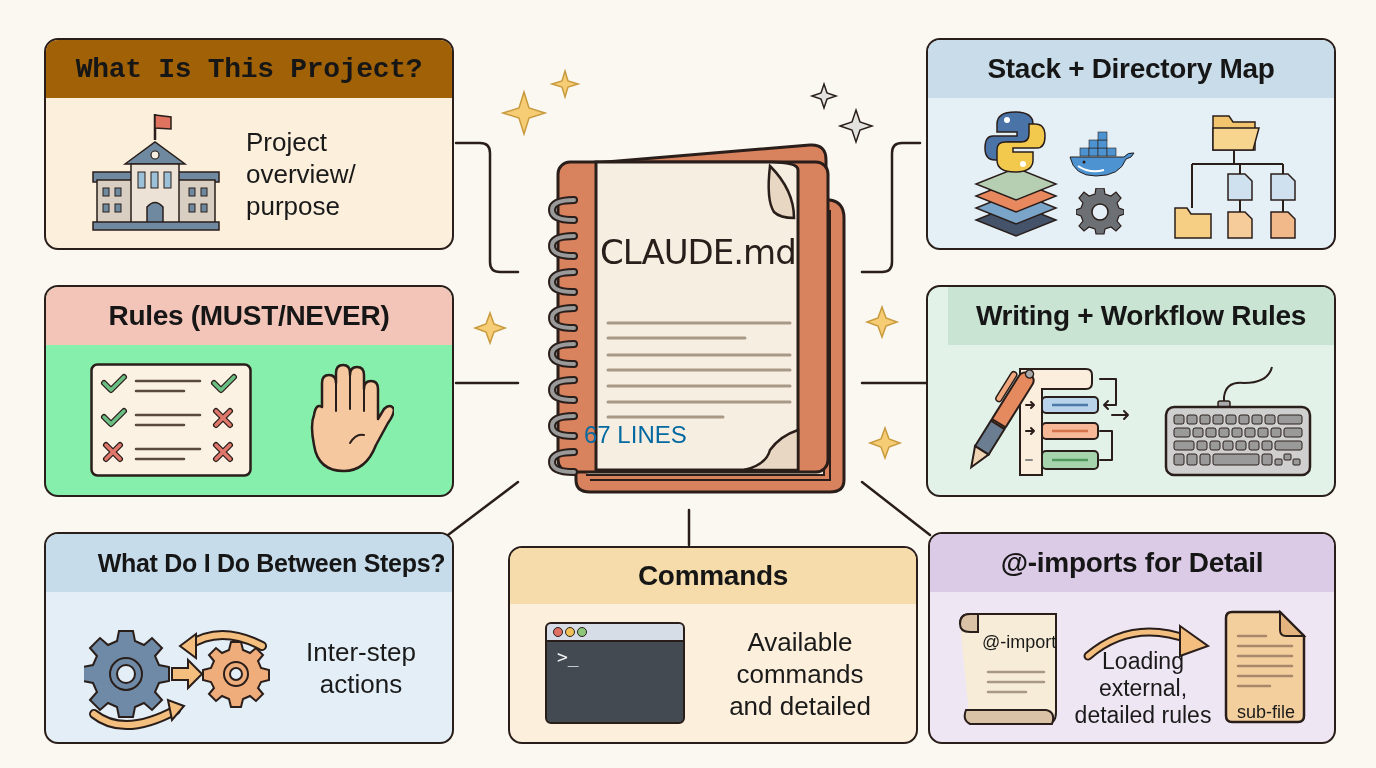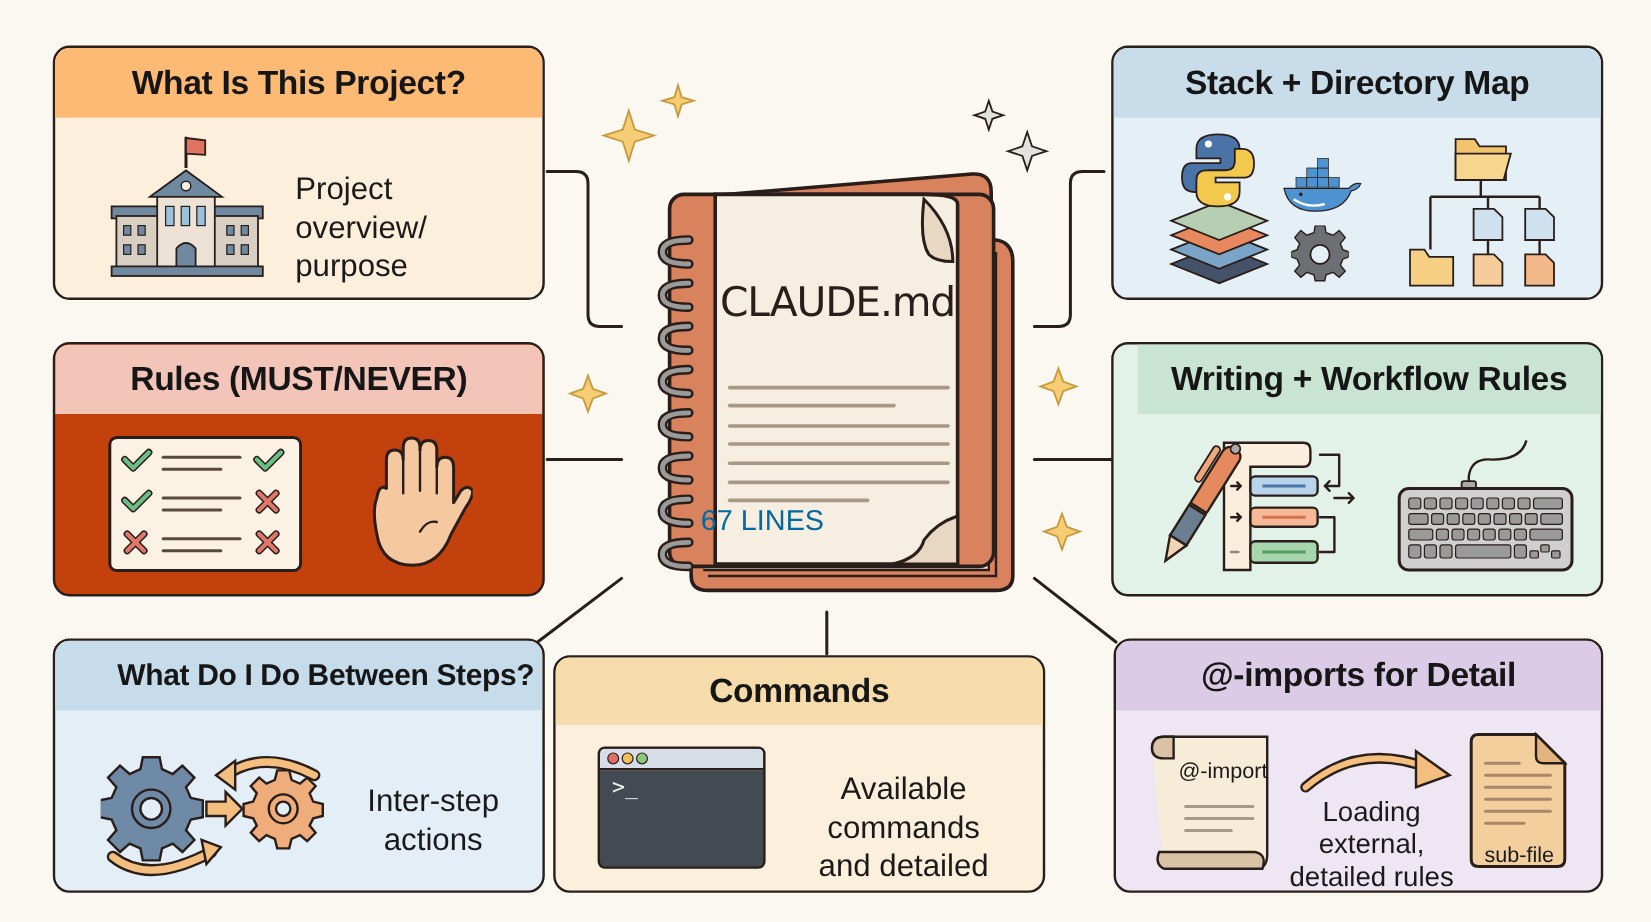--- a/index.html
+++ b/index.html
@@ -1,20 +1,20 @@
 <!DOCTYPE html>
 <html><head>
 <meta charset="utf-8">
 <style>
   html,body{margin:0;padding:0;}
   body{width:1376px;height:768px;background:#fbf7f1;position:relative;overflow:hidden;font-family:"Liberation Sans","DejaVu Sans",sans-serif;color:#161616;}
   .card{position:absolute;border:2.5px solid #2a1e1a;border-radius:14px;overflow:hidden;box-sizing:border-box;}
   .card .hdr{height:58px;display:flex;align-items:center;justify-content:center;font-weight:bold;font-size:28px;letter-spacing:-0.3px;}
   .card .body{position:absolute;left:0;right:0;top:58px;bottom:0;}
-  .txt{position:absolute;font-size:26px;line-height:32px;text-align:center;color:#1a1a1a;margin-top:15px;}
+  .txt{position:absolute;font-size:26px;line-height:32px;text-align:center;color:#1a1a1a;}
   .lines{position:absolute;left:0;top:0;width:1376px;height:768px;pointer-events:none;}
   svg{display:block;}
 </style>
 </head>
 <body>
 
 <svg class="lines" viewBox="0 0 1376 768">
   <g fill="none" stroke="#2a1e1a" stroke-width="2.5" stroke-linecap="round">
     <path d="M456 143 H480 Q490 143 490 153 V262 Q490 272 500 272 H518"></path>
     <path d="M920 143 H902 Q892 143 892 153 V262 Q892 272 882 272 H862"></path>
@@ -99,21 +99,21 @@
     <g transform="translate(0,252)">
       <path d="M44 70 Q22 70 22 80 Q22 90 44 90" stroke="#2a1e1a" stroke-width="8"></path>
       <path d="M44 70 Q22 70 22 80 Q22 90 44 90" stroke="#9a9a9a" stroke-width="4"></path>
     </g>
   </g>
 </svg>
 <div style="position:absolute;left:600px;top:232px;width:200px;font-family:'DejaVu Sans',sans-serif;font-size:34px;color:#2a1e1a;letter-spacing:-1px;">CLAUDE.md</div>
 <div style="position:absolute;left:584px;top:421px;font-size:24px;color:#0369a1;">67 LINES</div>
 
 <div class="card" style="left:44px;top:38px;width:410px;height:212px;background:#fcefdc;">
-  <div class="hdr" style="background:#fdba74;">What Is This Project?</div>
+  <div class="hdr" style="background:#a16207;font-family:Liberation Mono, monospace;">What Is This Project?</div>
   <div class="body">
     <svg style="position:absolute;left:45px;top:14px;" width="130" height="120" viewBox="0 0 130 120">
       <line x1="64" y1="2" x2="64" y2="28" stroke="#2a1e1a" stroke-width="2.5"></line>
       <path d="M64 3 L80 5 L80 17 L64 16Z" fill="#e0735f" stroke="#2a1e1a" stroke-width="1.5"></path>
       <rect x="2" y="60" width="126" height="10" fill="#6f8aa0" stroke="#2a1e1a" stroke-width="1.5"></rect>
       <rect x="6" y="68" width="118" height="44" fill="#d8cfc2" stroke="#2a1e1a" stroke-width="1.5"></rect>
       <path d="M34 52 L64 30 L94 52Z" fill="#6f8aa0" stroke="#2a1e1a" stroke-width="1.5"></path>
       <circle cx="64" cy="43" r="4" fill="#f7eee2" stroke="#2a1e1a" stroke-width="1.2"></circle>
       <rect x="40" y="52" width="48" height="60" fill="#ece3d6" stroke="#2a1e1a" stroke-width="1.5"></rect>
       <rect x="47" y="60" width="7" height="16" fill="#9cc0d8" stroke="#2a1e1a"></rect>
@@ -189,21 +189,21 @@
       </g>
       <path d="M55 62 H72 L79 69 V88 H55Z" fill="#cfe0ee" stroke="#2a1e1a" stroke-width="1.5"></path>
       <path d="M98 62 H115 L122 69 V88 H98Z" fill="#cfe0ee" stroke="#2a1e1a" stroke-width="1.5"></path>
       <path d="M2 96 H14 L18 102 H38 V126 H2Z" fill="#f7cf84" stroke="#2a1e1a" stroke-width="1.5"></path>
       <path d="M55 100 H72 L79 107 V126 H55Z" fill="#f6cd9a" stroke="#2a1e1a" stroke-width="1.5"></path>
       <path d="M98 100 H115 L122 107 V126 H98Z" fill="#f1b88a" stroke="#2a1e1a" stroke-width="1.5"></path>
     </svg>
   </div>
 </div>
 
-<div class="card" style="left:44px;top:285px;width:410px;height:212px;background:#c2410c;">
+<div class="card" style="left:44px;top:285px;width:410px;height:212px;background:#86efac;">
   <div class="hdr" style="background:#f3c4b8;">Rules (MUST/NEVER)</div>
   <div class="body">
     <svg style="position:absolute;left:44px;top:18px;" width="162" height="114" viewBox="0 0 162 114">
       <rect x="1.5" y="1.5" width="159" height="111" rx="6" fill="#fbf2e4" stroke="#2a1e1a" stroke-width="2.5"></rect>
       <g stroke-linecap="round" stroke-linejoin="round" fill="none">
         <path d="M14 20 L21 27 L34 14" stroke="#2a1e1a" stroke-width="6"></path>
           <path d="M14 20 L21 27 L34 14" stroke="#6cbf83" stroke-width="3.5"></path>
         <path d="M124 20 L131 27 L144 14" stroke="#2a1e1a" stroke-width="6"></path>
           <path d="M124 20 L131 27 L144 14" stroke="#6cbf83" stroke-width="3.5"></path>
         <path d="M14 54 L21 61 L34 48" stroke="#2a1e1a" stroke-width="6"></path>
@@ -332,21 +332,21 @@
         <circle cx="0" cy="0" r="6" fill="#e3eef6" stroke="#2a1e1a" stroke-width="2"></circle>
       </g>
     </svg>
     <div class="txt" style="left:240px;top:44px;width:150px;">
       <div>Inter-step</div>
       <div>actions</div>
     </div>
   </div>
 </div>
 
-<div class="card" style="left:461px;top:546px;width:410px;height:198px;background:#fcefdc;">
+<div class="card" style="left:508px;top:546px;width:410px;height:198px;background:#fcefdc;">
   <div class="hdr" style="background:#f6dcaa;height:56px;">Commands</div>
   <div class="body" style="top:56px;">
     <div style="position:absolute;left:35px;top:18px;width:140px;height:102px;border:2.5px solid #2a1e1a;border-radius:6px;background:#434a52;overflow:hidden;box-sizing:border-box;">
       <div style="height:16px;background:#d6dde6;border-bottom:2px solid #2a1e1a;position:relative;">
         <span style="position:absolute;left:6px;top:3px;width:8px;height:8px;border-radius:50%;background:#e06f64;border:1px solid #2a1e1a;"></span>
         <span style="position:absolute;left:18px;top:3px;width:8px;height:8px;border-radius:50%;background:#f0c05a;border:1px solid #2a1e1a;"></span>
         <span style="position:absolute;left:30px;top:3px;width:8px;height:8px;border-radius:50%;background:#8cc77a;border:1px solid #2a1e1a;"></span>
       </div>
       <div style="position:absolute;left:10px;top:22px;color:#f2f2f2;font-family:'DejaVu Sans Mono',monospace;font-size:18px;">&gt;_</div>
     </div>

